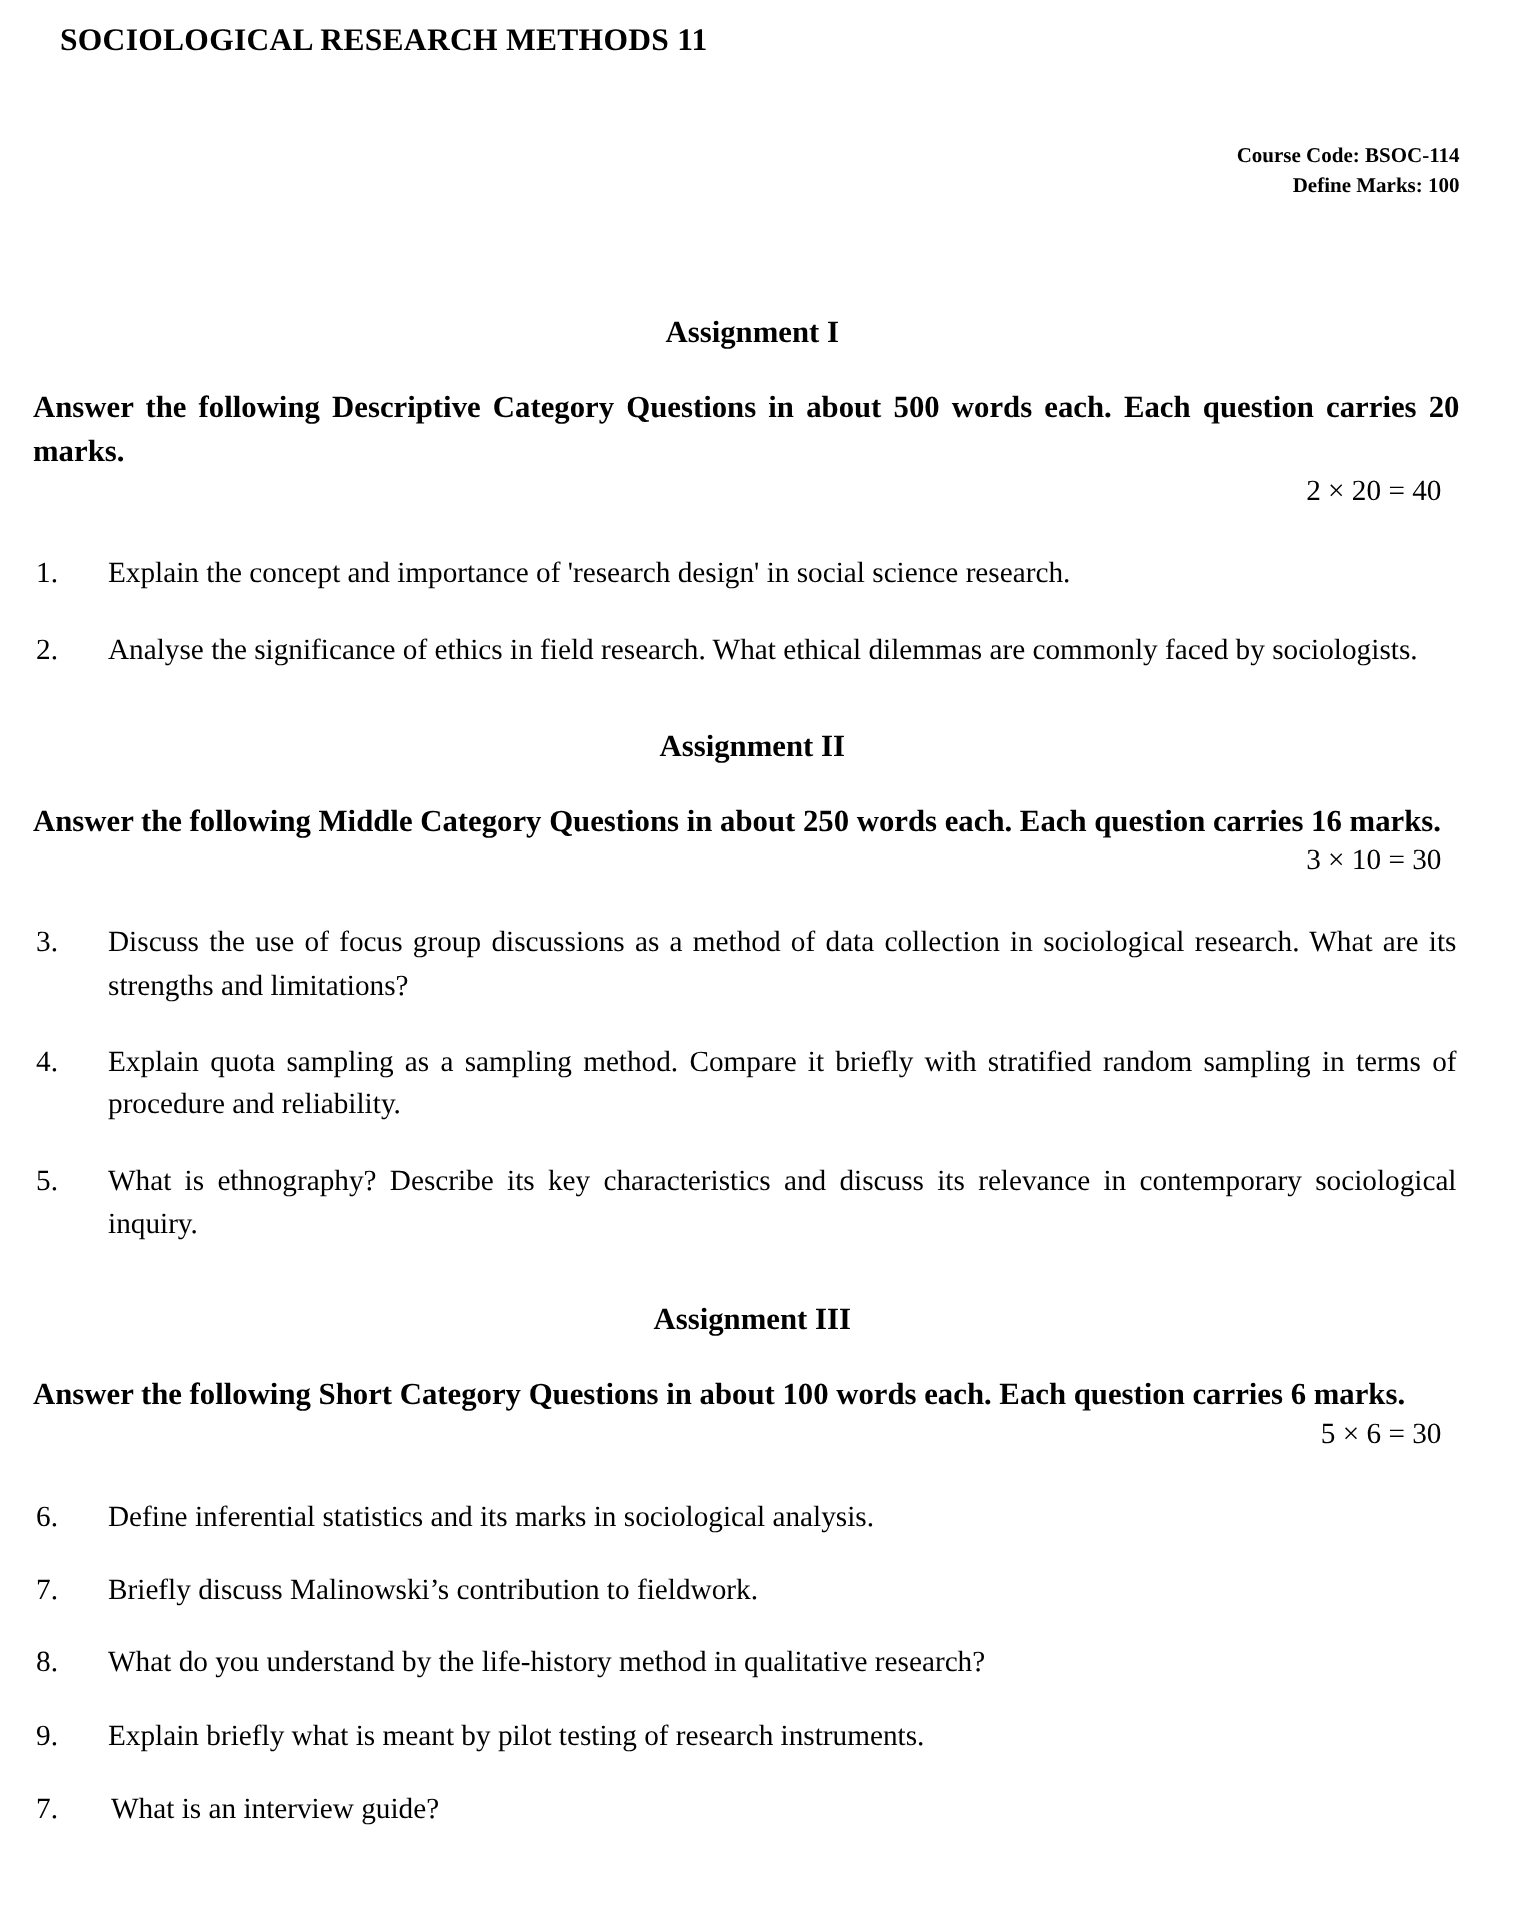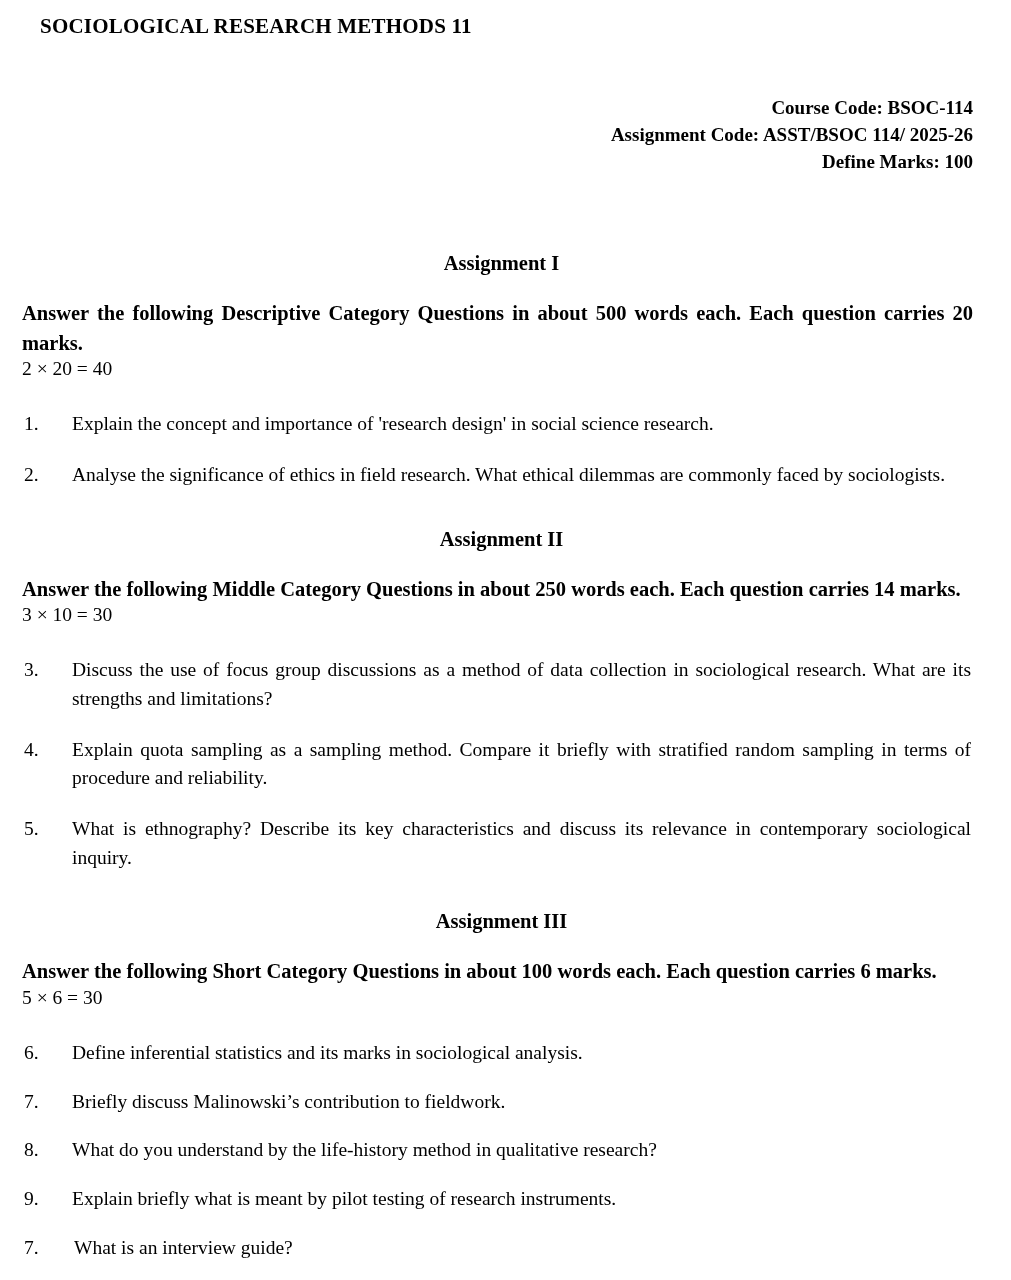--- a/index.html
+++ b/index.html
@@ -23,21 +23,21 @@
     font-weight: bold;
     font-size: 21px;
     letter-spacing: 0.2px;
     margin: 6px 0 0 0;
     padding-left: 18px;
   }
   .meta-block {
     margin-top: 56px;
     text-align: right;
     font-weight: bold;
-    font-size: 19px;
+    font-size: 14px;
     line-height: 1.42;
   }
   .meta-line {
     display: block;
   }
   .section-heading {
     text-align: center;
     font-weight: bold;
     font-size: 20.5px;
     margin: 16px;
@@ -53,21 +53,21 @@
     text-align: justify;
     text-justify: inter-word;
     position: relative;
   }
   .instruction .ins-text {
     display: block;
   }
   .instruction-row {
     display: flex;
     align-items: baseline;
-    justify-content: flex-start;
+    justify-content: flex-end;
   }
   .marks {
     font-weight: normal;
     font-size: 19.5px;
     white-space: nowrap;
     padding-right: 12px;
   }
   .q-list {
     margin: 0;
     padding: 0;
@@ -103,21 +103,20 @@
 </style>
 </head>
 <body>
 
 <div class="page">
 
   <h1 class="doc-title">SOCIOLOGICAL RESEARCH METHODS 11</h1>
 
   <div class="meta-block">
     <span class="meta-line">Course Code: BSOC-114</span>
-    <span class="meta-line">Assignment Code: ASST/BSOC 114/ 2025-26</span>
     <span class="meta-line">Define Marks: 100</span>
   </div>
 
   <div class="sec1-gap">
     <h2 class="section-heading">Assignment I</h2>
 
     <div class="instruction">
       <span class="ins-text">Answer the following Descriptive Category Questions in about 500 words each. Each question carries 20 marks.</span>
     </div>
     <div class="instruction-row">
@@ -134,21 +133,21 @@
         <span class="q-num">2.</span>
         <span class="q-text">Analyse the significance of ethics in field research. What ethical dilemmas are commonly faced by sociologists.</span>
       </li>
     </ul>
   </div>
 
   <div class="sec-gap">
     <h2 class="section-heading">Assignment II</h2>
 
     <div class="instruction">
-      <span class="ins-text">Answer the following Middle Category Questions in about 250 words each. Each question carries 14 marks.</span>
+      <span class="ins-text">Answer the following Middle Category Questions in about 250 words each. Each question carries 16 marks.</span>
     </div>
     <div class="instruction-row">
       <span></span>
       <span class="marks">3 × 10 = 30</span>
     </div>
 
     <ul class="q-list list-first">
       <li class="q-item">
         <span class="q-num">3.</span>
         <span class="q-text">Discuss the use of focus group discussions as a method of data collection in sociological research. What are its strengths and limitations?</span>

